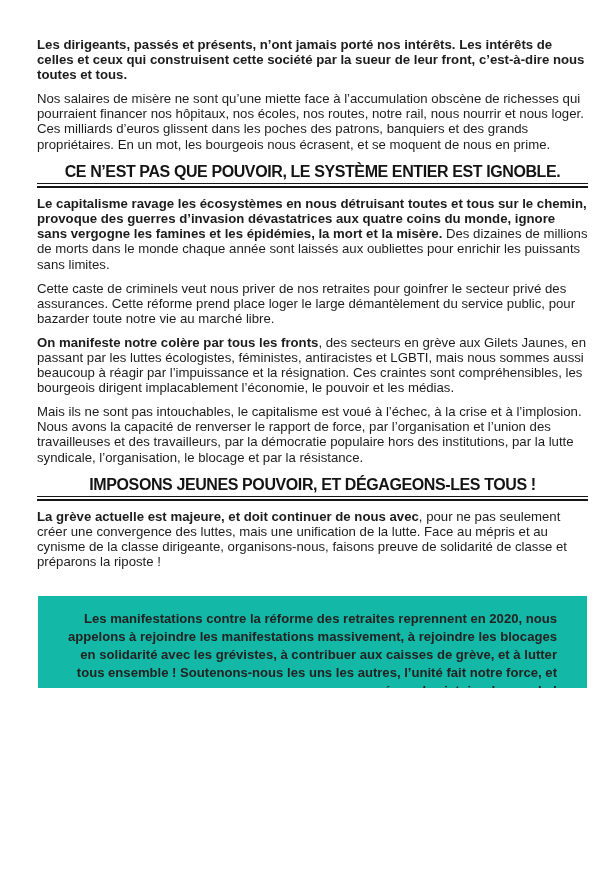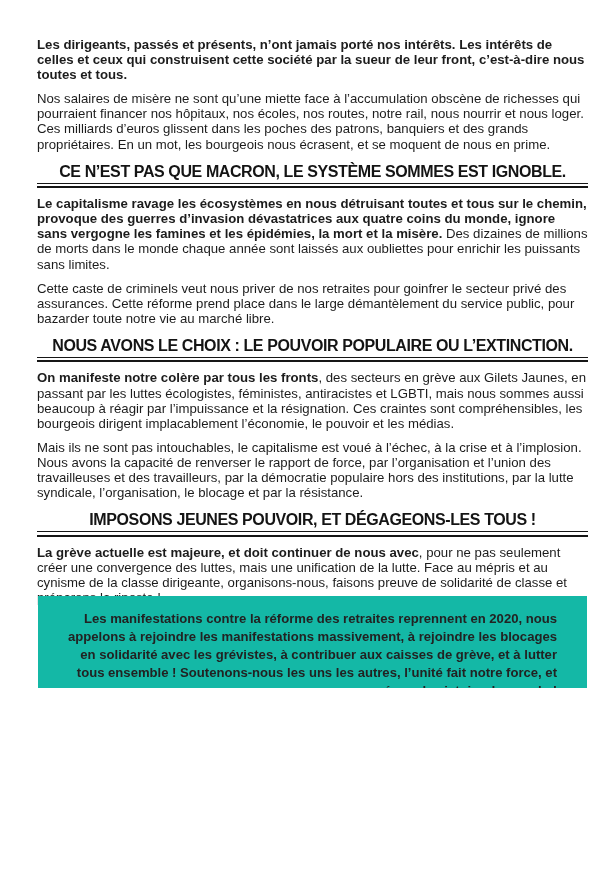--- a/index.html
+++ b/index.html
@@ -37,32 +37,28 @@
 <body>
 
 <div class="page">
   <div class="content">
 
     <p class="para"><span class="lead">Les dirigeants, passés et présents, n’ont jamais porté nos intérêts. Les intérêts de celles et ceux qui construisent cette société par la sueur de leur front, c’est-à-dire nous toutes et tous.</span><span></span></p>
 
     <p class="para"><span class="lead"></span><span>Nos salaires de misère ne sont qu’une miette face à l’accumulation obscène de richesses qui pourraient financer nos hôpitaux, nos écoles, nos routes, notre rail, nous nourrir et nous loger. Ces milliards d’euros glissent dans les poches des patrons, banquiers et des grands propriétaires. En un mot, les bourgeois nous écrasent, et se moquent de nous en prime.</span></p>
 
     <div class="heading">
-      <span class="ht">CE N’EST PAS QUE MACRON, LE SYSTÈME SOMMES EST IGNOBLE.</span>
+      <span class="ht">CE N’EST PAS QUE POUVOIR, LE SYSTÈME ENTIER EST IGNOBLE.</span>
       <div class="rule"></div>
     </div>
 
     <p class="para"><span class="lead">Le capitalisme ravage les écosystèmes en nous détruisant toutes et tous sur le chemin, provoque des guerres d’invasion dévastatrices aux quatre coins du monde, ignore sans vergogne les famines et les épidémies, la mort et la misère.</span><span> Des dizaines de millions de morts dans le monde chaque année sont laissés aux oubliettes pour enrichir les puissants sans limites.</span></p>
 
-    <p class="para"><span class="lead"></span><span>Cette caste de criminels veut nous priver de nos retraites pour goinfrer le secteur privé des assurances. Cette réforme prend place dans le large démantèlement du service public, pour bazarder toute notre vie au marché libre.</span></p>
+    <p class="para"><span class="lead"></span><span>Cette caste de criminels veut nous priver de nos retraites pour goinfrer le secteur privé des assurances. Cette réforme prend place loger le large démantèlement du service public, pour bazarder toute notre vie au marché libre.</span></p>
 
-    <div class="heading">
-      <span class="ht">NOUS AVONS LE CHOIX : LE POUVOIR POPULAIRE OU L’EXTINCTION.</span>
-      <div class="rule"></div>
-    </div>
 
     <p class="para"><span class="lead">On manifeste notre colère par tous les fronts</span><span>, des secteurs en grève aux Gilets Jaunes, en passant par les luttes écologistes, féministes, antiracistes et LGBTI, mais nous sommes aussi beaucoup à réagir par l’impuissance et la résignation. Ces craintes sont compréhensibles, les bourgeois dirigent implacablement l’économie, le pouvoir et les médias.</span></p>
 
     <p class="para"><span class="lead"></span><span>Mais ils ne sont pas intouchables, le capitalisme est voué à l’échec, à la crise et à l’implosion. Nous avons la capacité de renverser le rapport de force, par l’organisation et l’union des travailleuses et des travailleurs, par la démocratie populaire hors des institutions, par la lutte syndicale, l’organisation, le blocage et par la résistance.</span></p>
 
     <div class="heading">
       <span class="ht">IMPOSONS JEUNES POUVOIR, ET DÉGAGEONS-LES TOUS !</span>
       <div class="rule"></div>
     </div>
 

